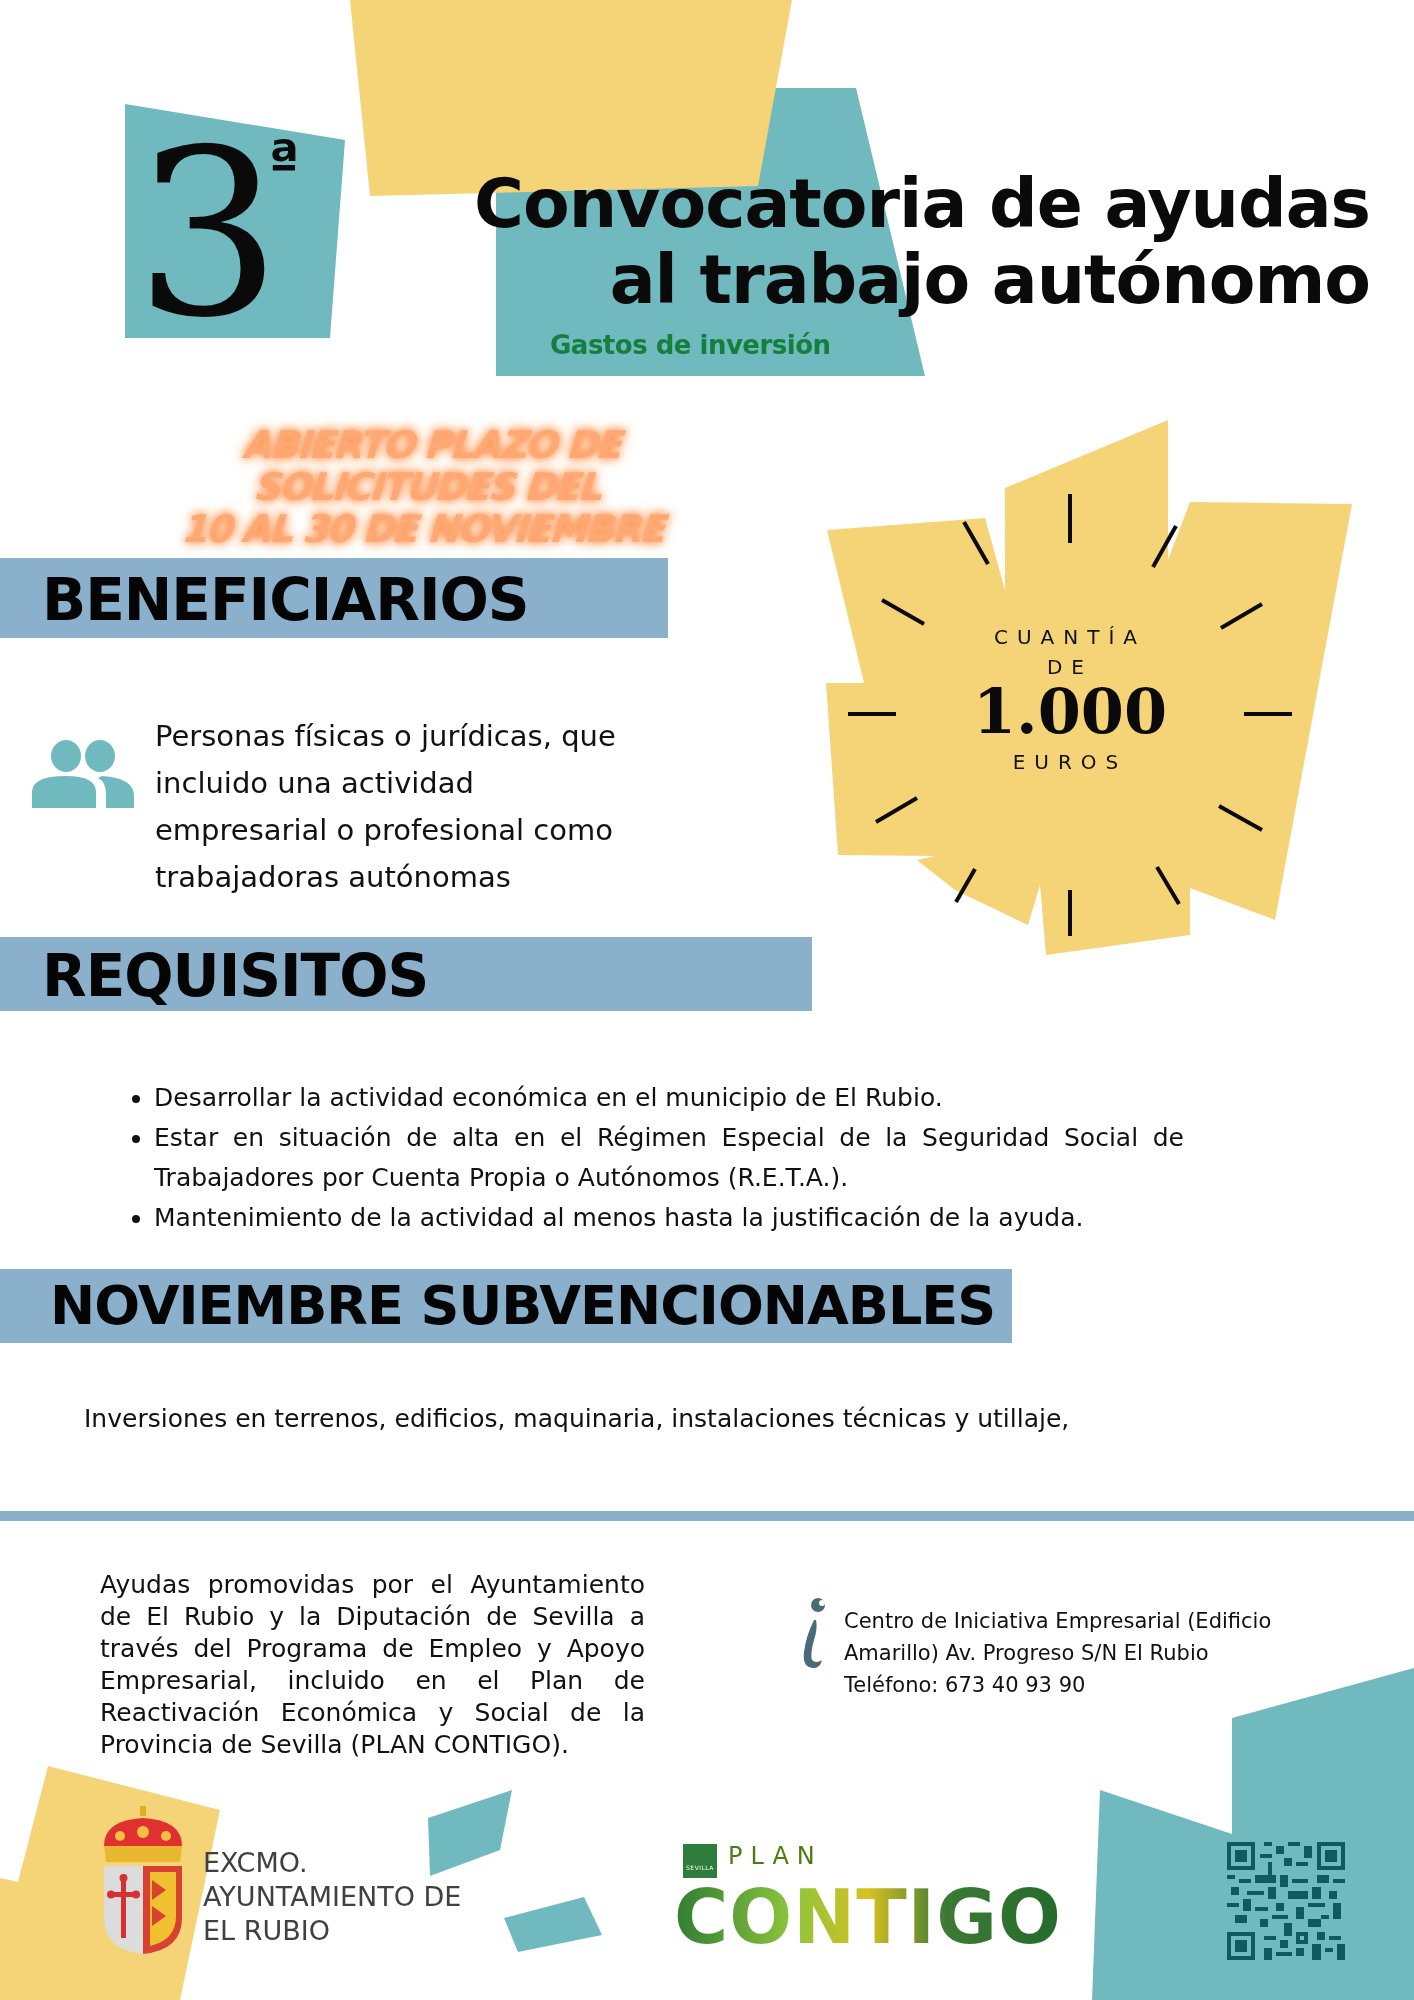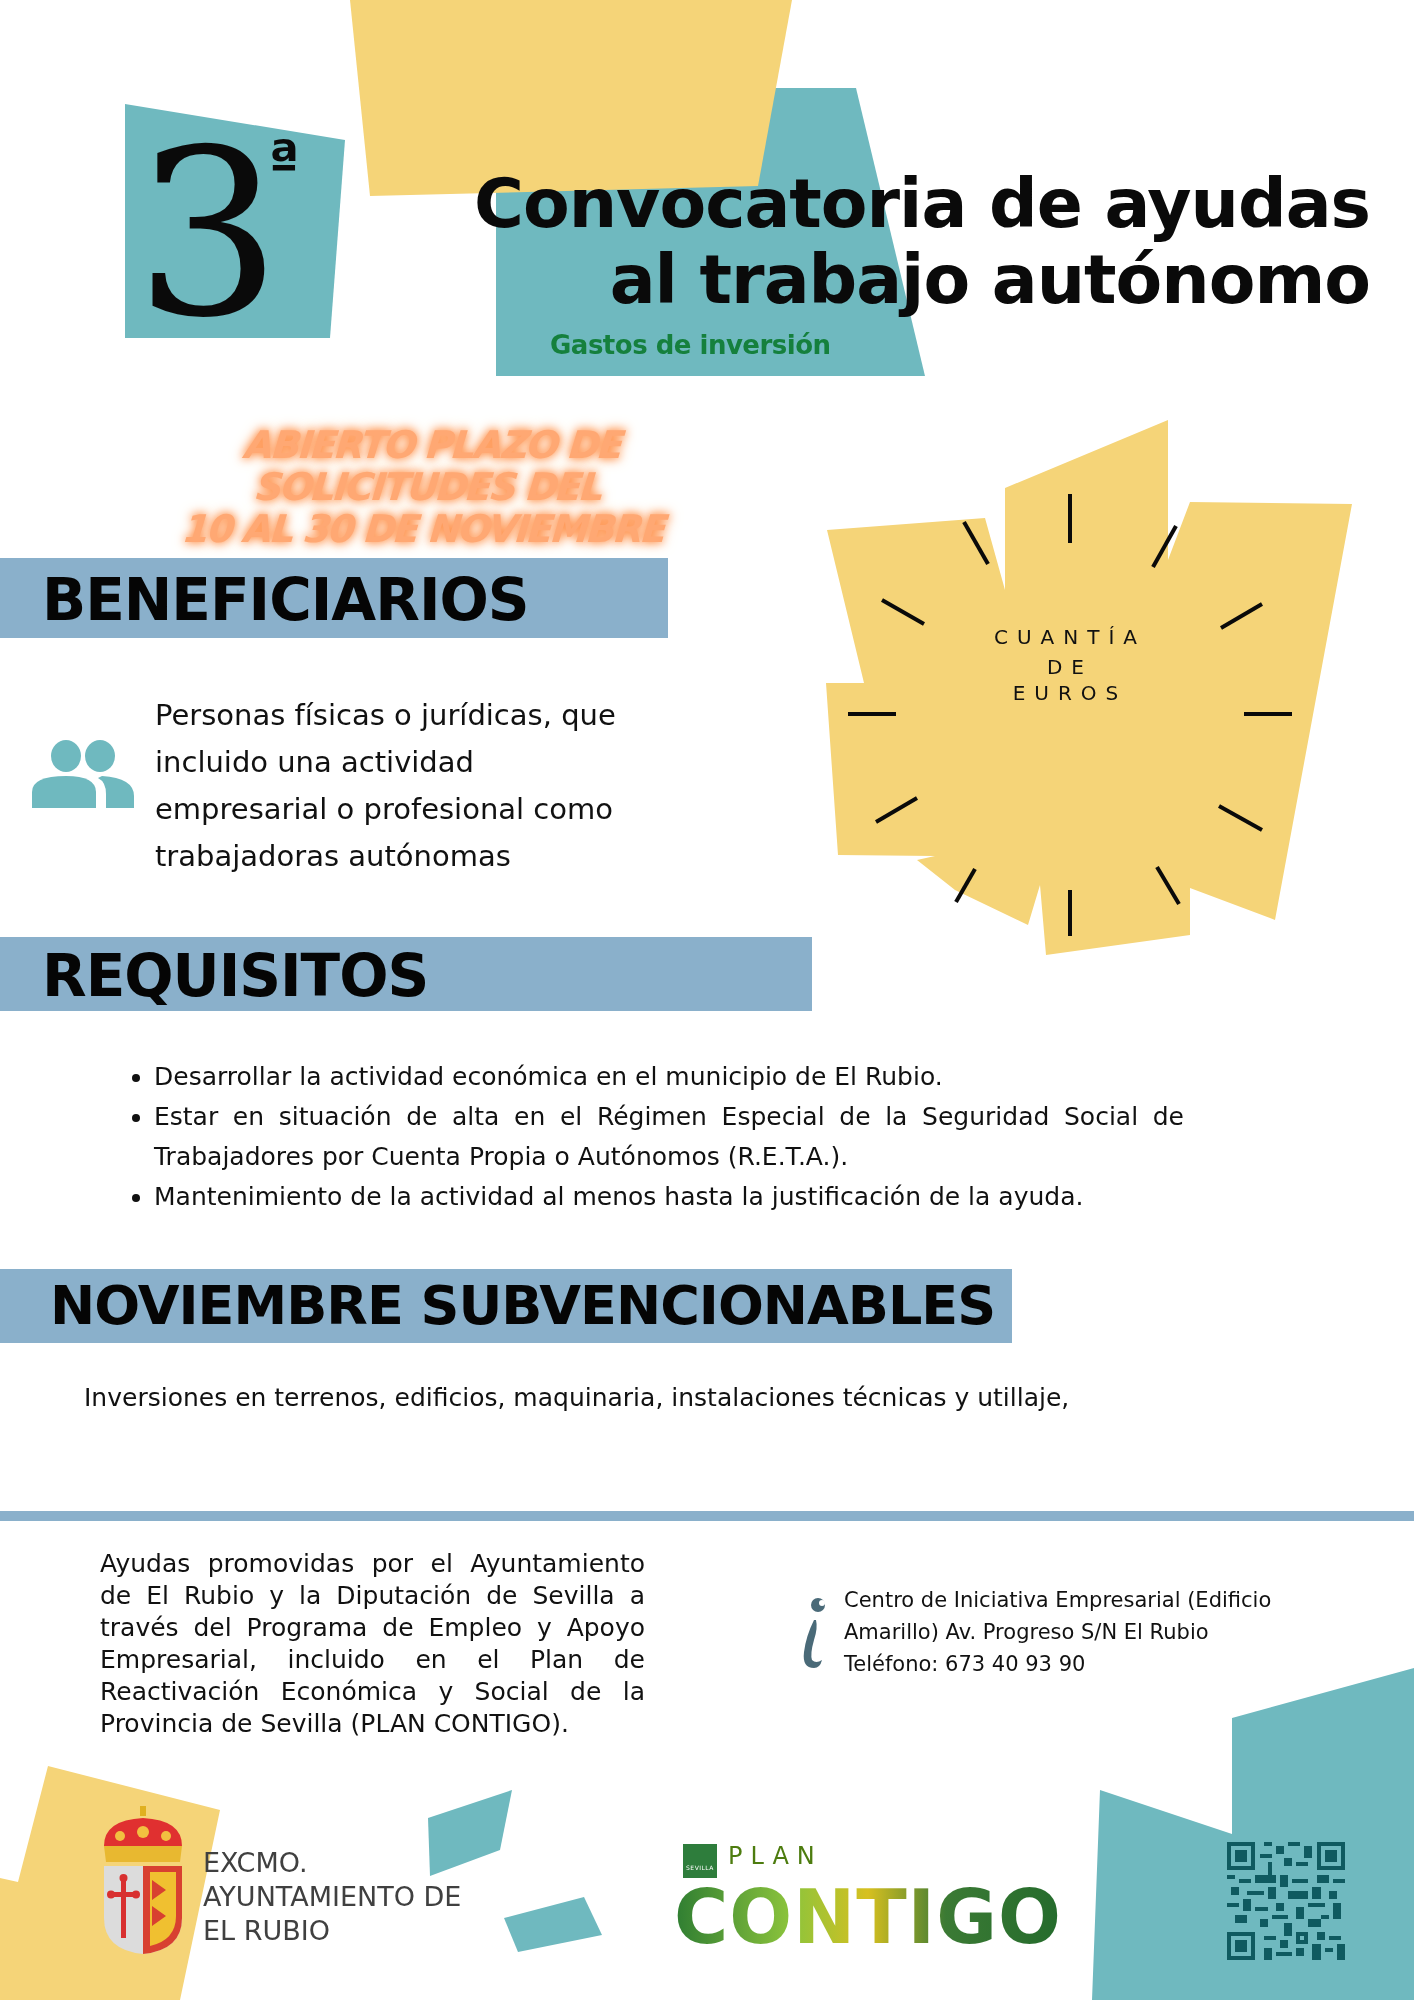--- a/index.html
+++ b/index.html
@@ -9,21 +9,21 @@
 
   
   .big-3 { left: 135px; top: 120px; font-family: "DejaVu Serif", serif; font-size: 230px; line-height: 230px; color: #0a0a0a; font-weight: normal; }
   .big-3-sup { left: 268px; top: 128px; font-family: "DejaVu Sans", sans-serif; font-size: 56px; font-weight: bold; color: #0a0a0a; }
   .title { left: 370px; top: 166px; width: 1000px; text-align: right; font-family: "DejaVu Sans", sans-serif; font-weight: bold; font-size: 68px; line-height: 76px; color: #0a0a0a; letter-spacing: -1px; }
   .subtitle { left: 550px; top: 330px; font-family: "DejaVu Sans", sans-serif; font-weight: bold; font-size: 26px; color: #15803d; letter-spacing: -0.5px; }
 
   .deadline { left: 110px; top: 424px; width: 640px; text-align: center; font-family: "DejaVu Sans", sans-serif; font-weight: bold; font-style: italic; font-size: 38px; line-height: 42px; color: #ffa873; letter-spacing: -2px; text-shadow: 0 0 8px #ff8a40, 0 0 14px #ffb27a; transform: skewX(-6deg); }
   .bar-title { font-family: "DejaVu Sans", sans-serif; font-weight: bold; color: #050505; letter-spacing: -1px; }
 
-  .body-text { font-family: "DejaVu Sans", sans-serif; color: #111; }
+  .body-text { font-family: "DejaVu Sans", sans-serif; color: #111; margin-top: 21px; }
 
   
   .badge-label { font-family: "DejaVu Sans", sans-serif; font-size: 20px; letter-spacing: 9px; color: #111; text-align: center; }
   .badge-amount { font-family: "DejaVu Serif", serif; font-weight: bold; font-size: 62px; color: #0a0a0a; text-align: center; }
 
   ul.req { margin: 0; padding-left: 28px; }
   ul.req li { font-size: 25px; line-height: 40px; text-align: justify; }
 
   .footer-text { font-size: 25px; line-height: 32px; text-align: justify; }
   .contact-text { font-size: 21px; line-height: 32px; }
@@ -79,20 +79,21 @@
 <div class="abs subtitle">Gastos de inversión</div>
 
 <div class="abs deadline">
   <div>ABIERTO PLAZO DE SOLICITUDES DEL</div>
   <div>10 AL 30 DE NOVIEMBRE</div>
 </div>
 
 <div class="abs" style="left:920px; top:625px; width:300px;">
   <div class="badge-label">CUANTÍA</div>
   <div class="badge-label" style="margin-top:6px;">DE</div>
+  <div class="badge-amount" style="margin-top:-4px;">1.000</div>
   <div class="badge-label" style="margin-top:2px;">EUROS</div>
 </div>
 
 <div class="abs bar-title" style="left:42px; top:566px; font-size:58px;">BENEFICIARIOS</div>
 <svg class="abs" style="left:30px; top:740px;" width="106" height="68" viewBox="0 0 106 68">
   <ellipse cx="36" cy="16" rx="15" ry="16" fill="#6fb9bf"></ellipse>
   <ellipse cx="70" cy="16" rx="15" ry="16" fill="#6fb9bf"></ellipse>
   <path d="M2 68 L2 52 Q2 36 36 36 Q66 36 66 52 L66 68 Z" fill="#6fb9bf"></path>
   <path d="M72 36 Q104 38 104 56 L104 68 L76 68 L76 54 Q76 42 68 38 Z" fill="#6fb9bf"></path>
 </svg>

